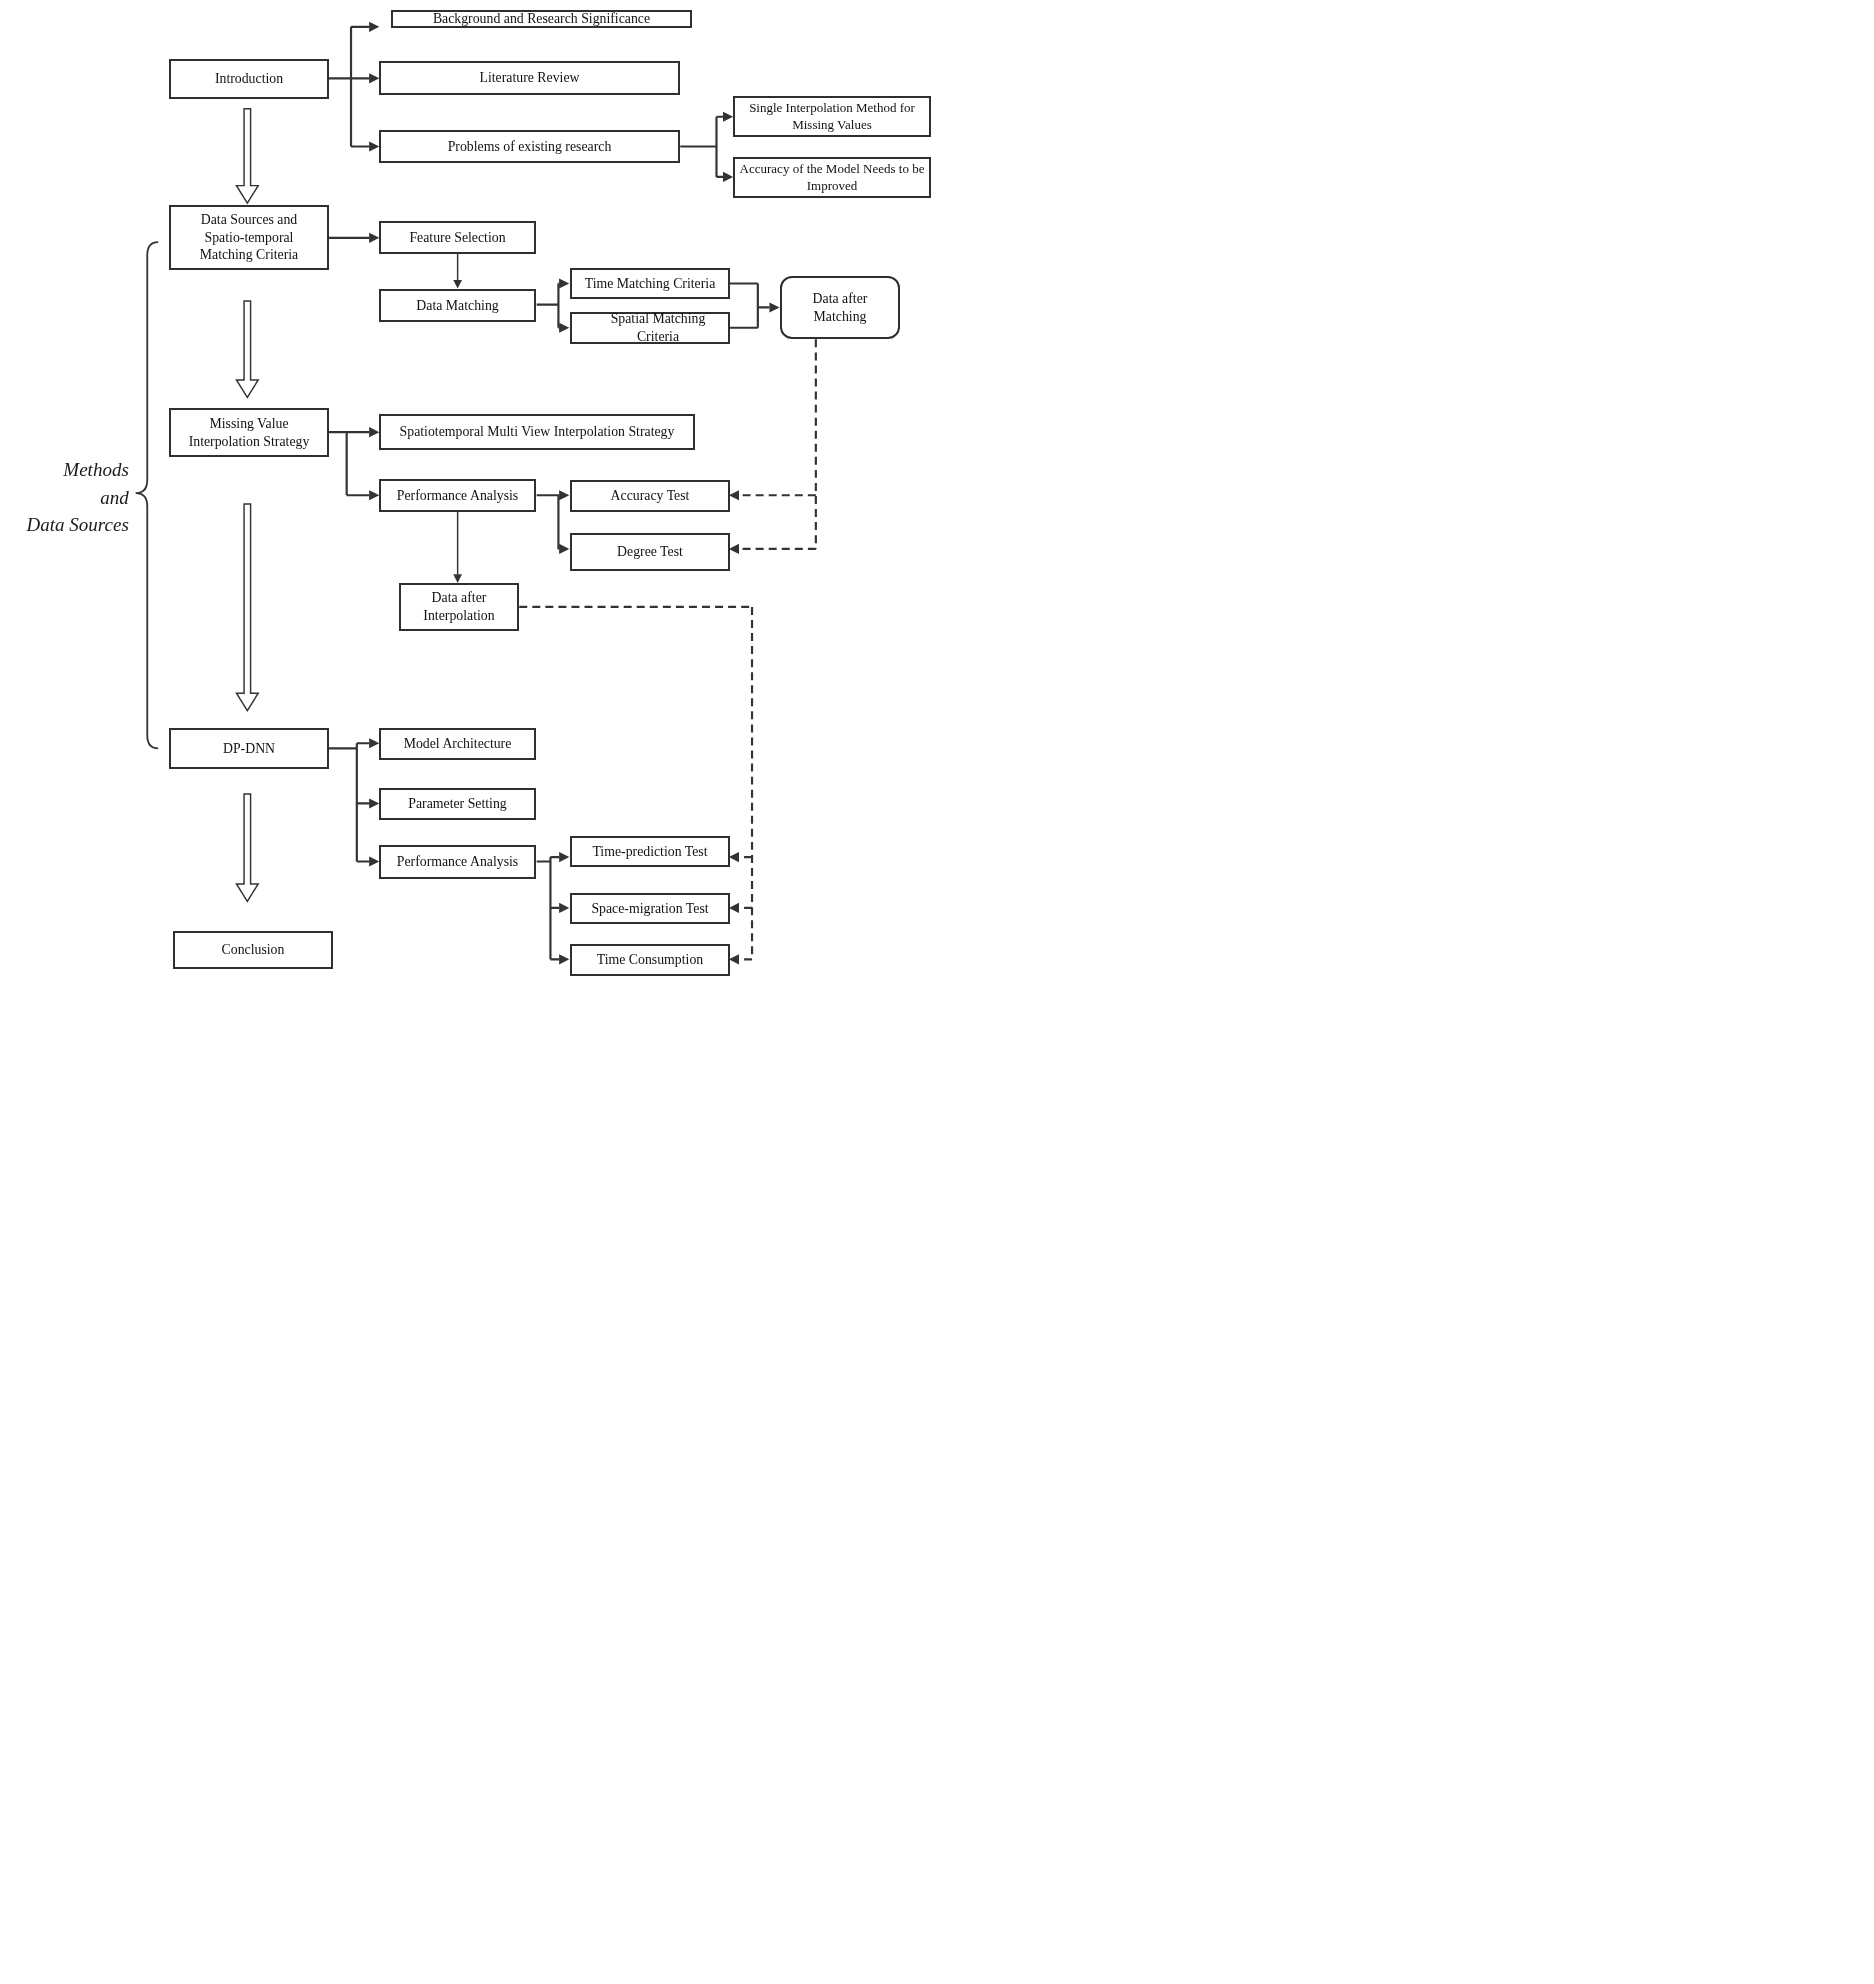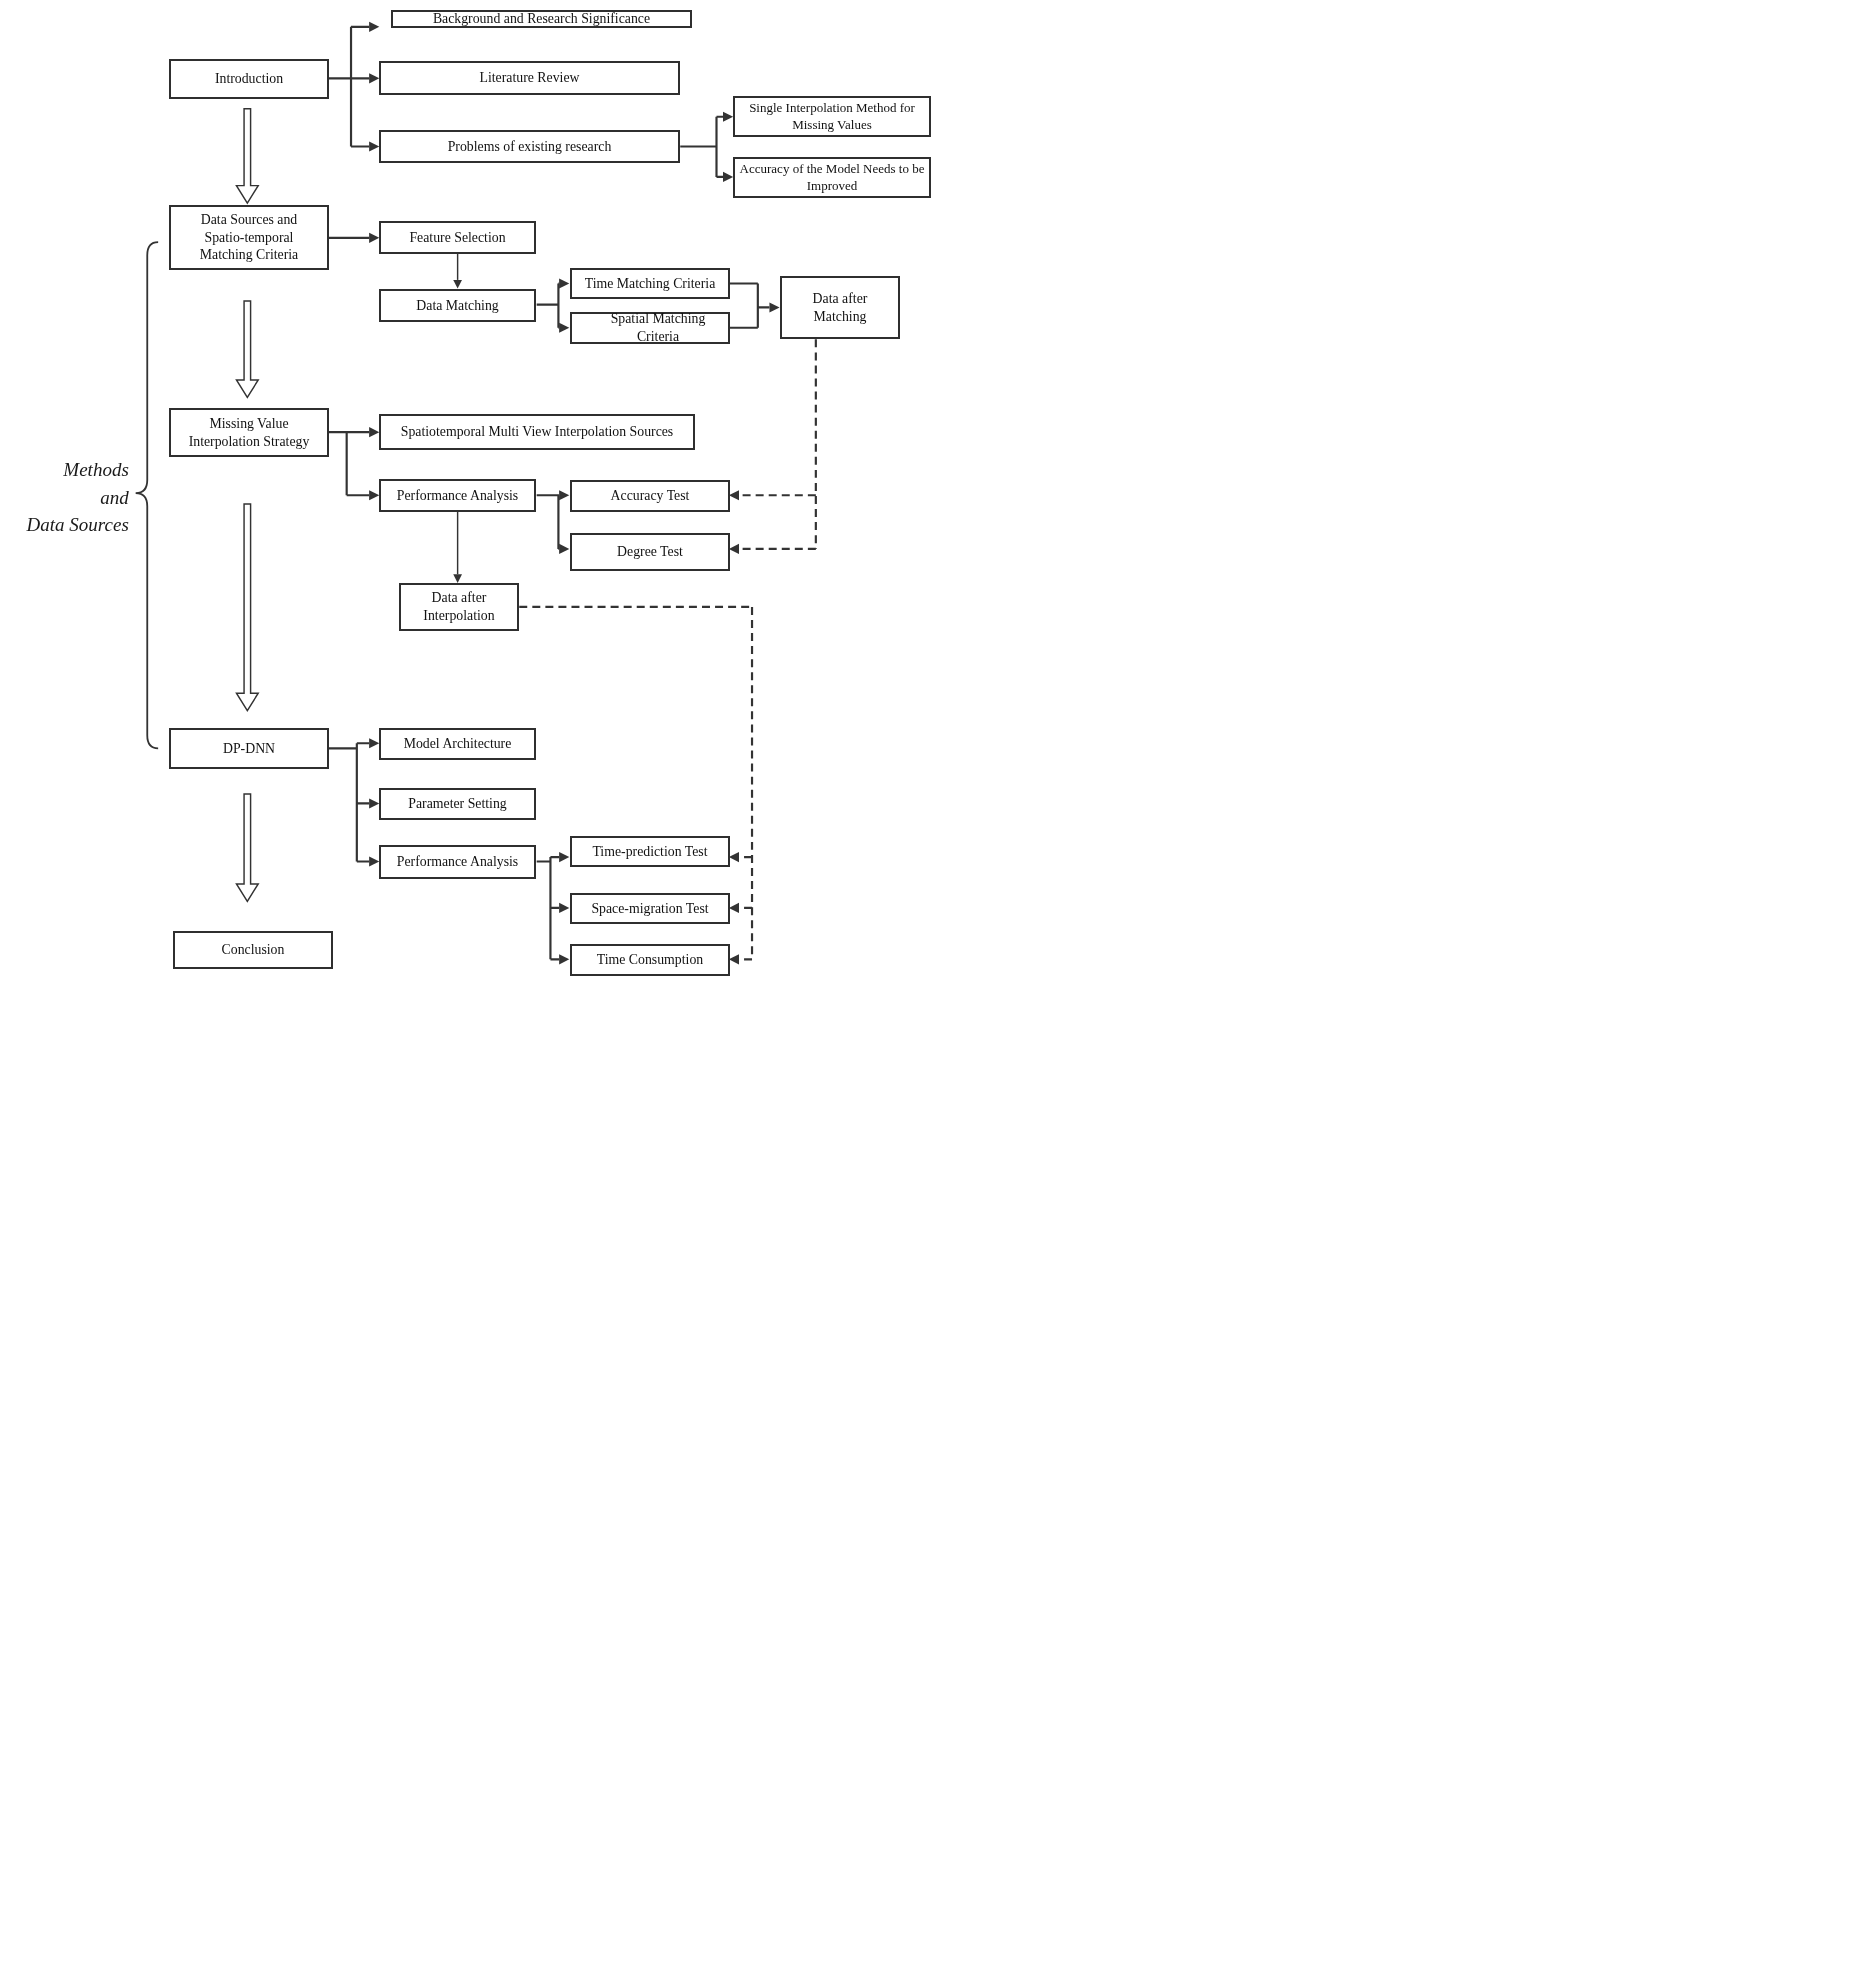--- a/index.html
+++ b/index.html
@@ -36,21 +36,21 @@
   .n-time-matching{left:570px;top:268px;width:160px;height:31px;}
   .n-spatial-matching{left:570px;top:312px;width:160px;height:32px;padding-left:16px;}
   .n-accuracy-test{left:570px;top:480px;width:160px;height:32px;}
   .n-degree-test{left:570px;top:533px;width:160px;height:38px;}
   .n-time-prediction{left:570px;top:836px;width:160px;height:31px;}
   .n-space-migration{left:570px;top:893px;width:160px;height:31px;}
   .n-time-consumption{left:570px;top:944px;width:160px;height:32px;}
   
   .n-single-interp{left:733px;top:96px;width:198px;height:41px;padding:0 4.4px;}
   .n-accuracy-model{left:733px;top:157px;width:198px;height:41px;padding:0 4.4px;}
-  .n-data-after-matching{left:780px;top:276px;width:120px;height:63px;padding:0 8.7px;}
+  .n-data-after-matching{left:780px;top:276px;width:120px;height:63px;padding:0 8.7px;border-radius:12px;}
   
   .section-label{
     position:absolute;left:5.8px;top:456px;width:123px;z-index:1;
     text-align:right;font-style:italic;font-size:19px;line-height:27.6px;color:#1a1a1a;
   }
   .section-label span{display:block;}
 </style>
 </head>
 <body>
 
@@ -142,21 +142,21 @@
   <div class="node n-accuracy-model small">Accuracy of the Model Needs to be Improved</div>
 
   <div class="node n-data-sources">Data Sources and Spatio-temporal Matching Criteria</div>
   <div class="node n-feature-selection">Feature Selection</div>
   <div class="node n-data-matching">Data Matching</div>
   <div class="node n-time-matching">Time Matching Criteria</div>
   <div class="node n-spatial-matching">Spatial Matching Criteria</div>
   <div class="node n-data-after-matching">Data after Matching</div>
 
   <div class="node n-missing-value">Missing Value Interpolation Strategy</div>
-  <div class="node n-spatiotemporal">Spatiotemporal Multi View Interpolation Sources</div>
+  <div class="node n-spatiotemporal">Spatiotemporal Multi View Interpolation Strategy</div>
   <div class="node n-performance-1">Performance Analysis</div>
   <div class="node n-accuracy-test">Accuracy Test</div>
   <div class="node n-degree-test">Degree Test</div>
   <div class="node n-data-after-interp">Data after Interpolation</div>
 
   <div class="node n-dp-dnn">DP-DNN</div>
   <div class="node n-model-architecture">Model Architecture</div>
   <div class="node n-parameter-setting">Parameter Setting</div>
   <div class="node n-performance-2">Performance Analysis</div>
   <div class="node n-time-prediction">Time-prediction Test</div>

